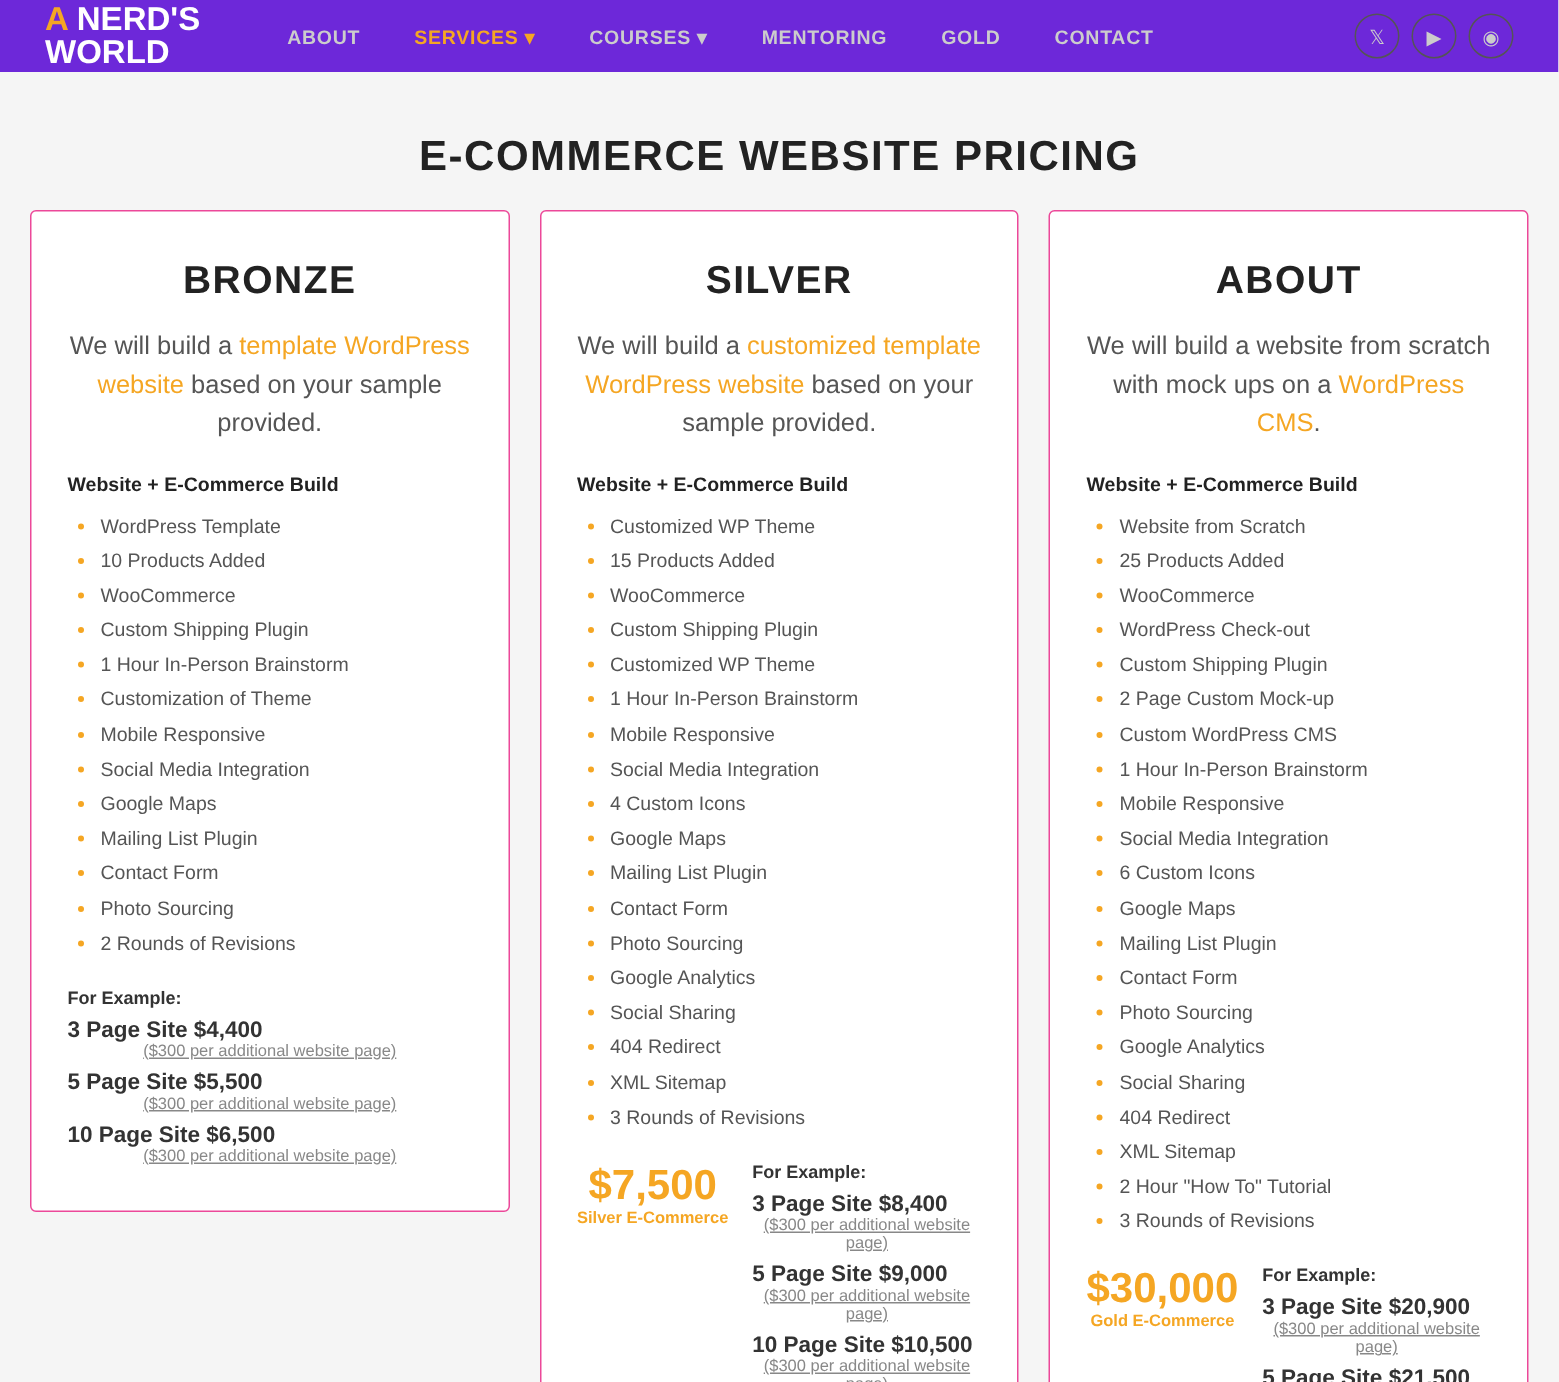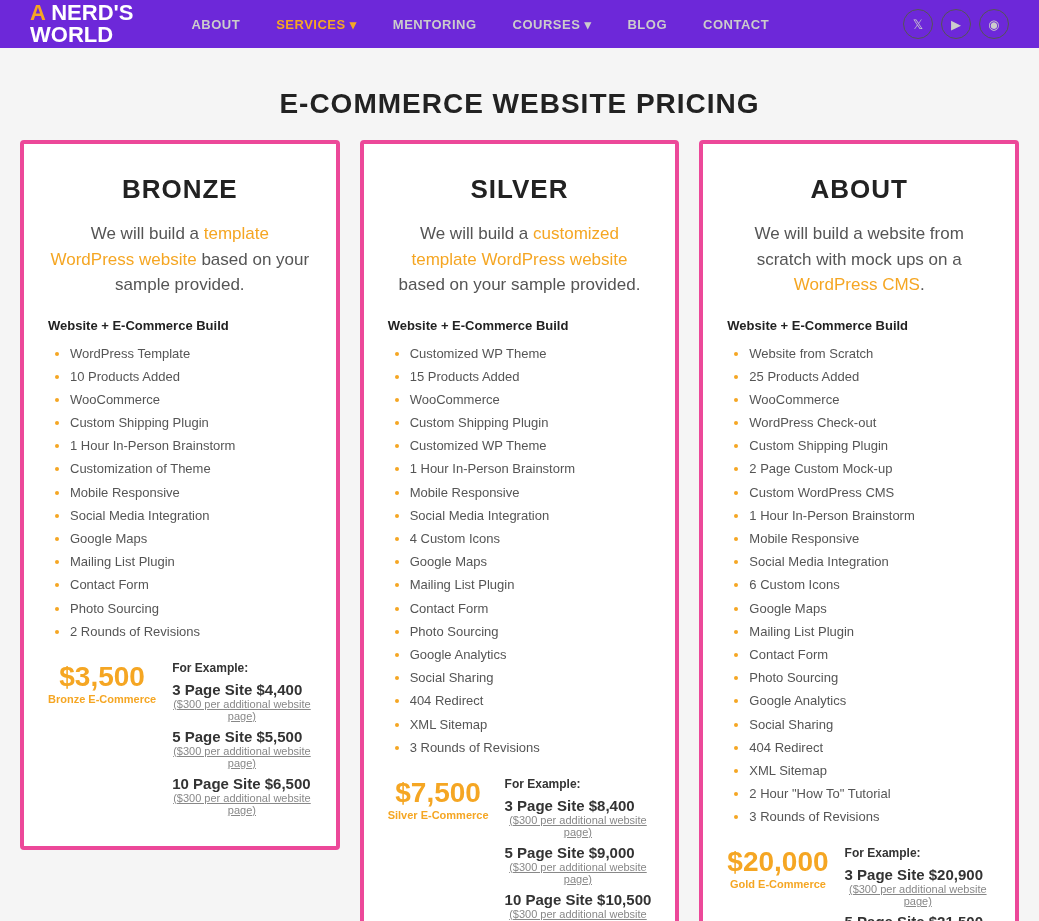--- a/index.html
+++ b/index.html
@@ -74,21 +74,21 @@
 
     
     .pricing-grid {
       display: grid;
       grid-template-columns: 1fr 1fr 1fr;
       gap: 20px;
       align-items: start;
     }
     .pricing-card {
       background: #fff;
-      border: 4px solid #ec4899;
+      border: 1px solid #ec4899;
       border-radius: 4px;
       padding: 30px 24px 24px;
     }
     .card-title {
       text-align: center;
       font-size: 26px;
       font-weight: 900;
       color: #222;
       margin-bottom: 16px;
       letter-spacing: 1px;
@@ -167,23 +167,23 @@
 </head>
 <body>
 
 <nav>
   <div class="nav-logo">
     <span>A</span> NERD'S<br>WORLD
   </div>
   <div class="nav-links">
     <a>ABOUT</a>
     <a class="active">SERVICES ▾</a>
+    <a>COURSES ▾</a>
     <a>MENTORING</a>
-    <a>COURSES ▾</a>
-    <a>BLOG</a>
+    <a>GOLD</a>
     <a>CONTACT</a>
   </div>
   <div class="nav-social">
     <div class="social-icon">𝕏</div>
     <div class="social-icon">▶</div>
     <div class="social-icon">◉</div>
   </div>
 </nav>
 
 <div class="main-container">
@@ -206,24 +206,20 @@
         <li><span>Customization of Theme</span></li>
         <li><span>Mobile Responsive</span></li>
         <li><span>Social Media Integration</span></li>
         <li><span>Google Maps</span></li>
         <li><span>Mailing List Plugin</span></li>
         <li><span>Contact Form</span></li>
         <li><span>Photo Sourcing</span></li>
         <li><span>2 Rounds of Revisions</span></li>
       </ul>
       <div class="pricing-footer">
-        <div>
-          <div class="price-main">$3,500</div>
-          <div class="price-label">Bronze E-Commerce</div>
-        </div>
         <div class="price-examples">
           <div class="price-example-header">For Example:</div>
           <div class="price-example-item">
             <div class="item-main">3 Page Site $4,400</div>
             <div class="item-sub">($300 per additional website page)</div>
           </div>
           <div class="price-example-item">
             <div class="item-main">5 Page Site $5,500</div>
             <div class="item-sub">($300 per additional website page)</div>
           </div>
@@ -308,21 +304,21 @@
         <li><span>Photo Sourcing</span></li>
         <li><span>Google Analytics</span></li>
         <li><span>Social Sharing</span></li>
         <li><span>404 Redirect</span></li>
         <li><span>XML Sitemap</span></li>
         <li><span>2 Hour "How To" Tutorial</span></li>
         <li><span>3 Rounds of Revisions</span></li>
       </ul>
       <div class="pricing-footer">
         <div>
-          <div class="price-main">$20,000</div>
+          <div class="price-main">$30,000</div>
           <div class="price-label">Gold E-Commerce</div>
         </div>
         <div class="price-examples">
           <div class="price-example-header">For Example:</div>
           <div class="price-example-item">
             <div class="item-main">3 Page Site $20,900</div>
             <div class="item-sub">($300 per additional website page)</div>
           </div>
           <div class="price-example-item">
             <div class="item-main">5 Page Site $21,500</div>

